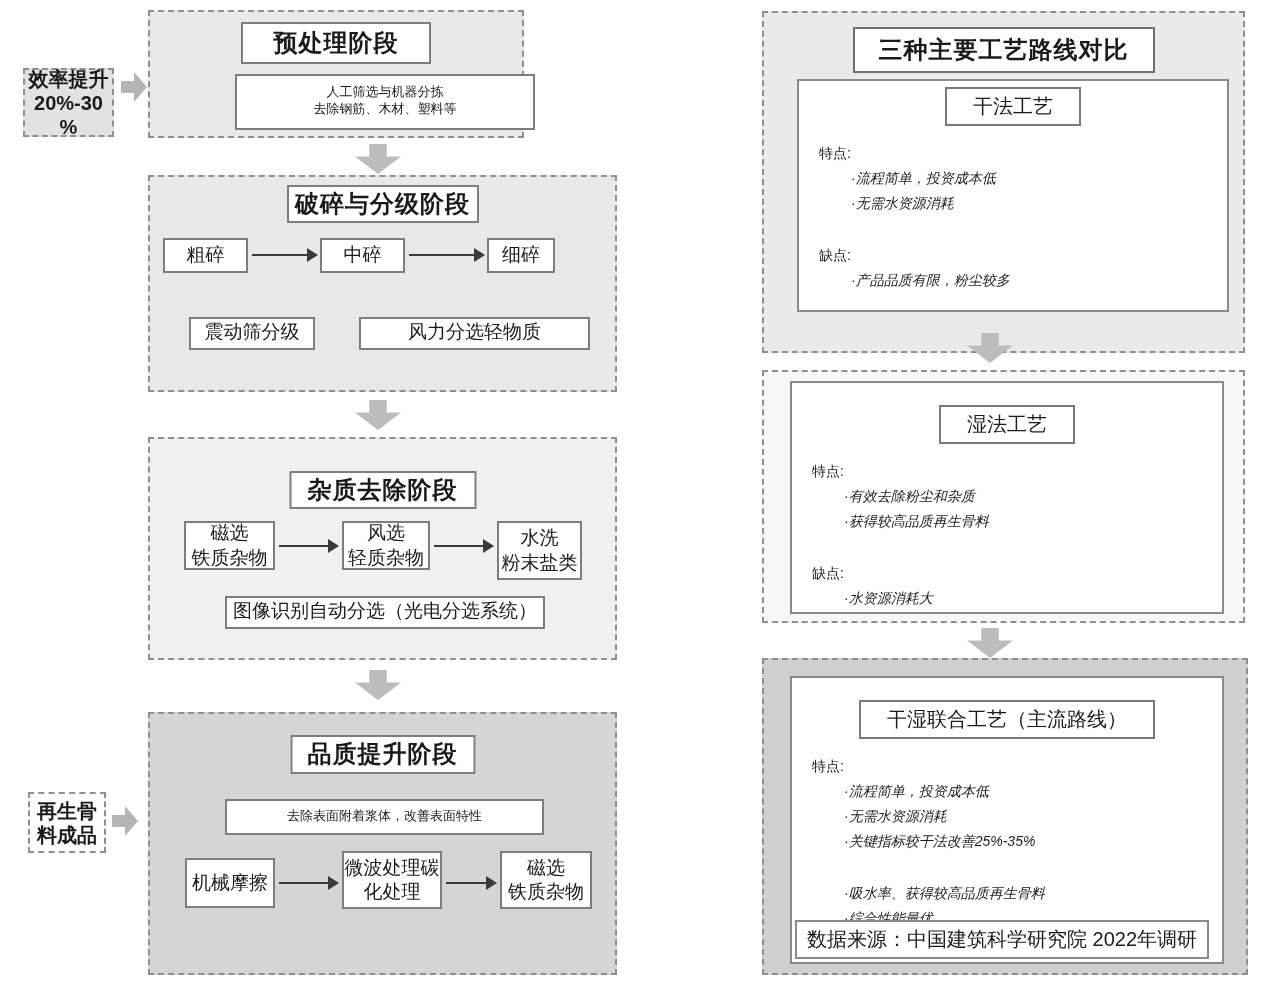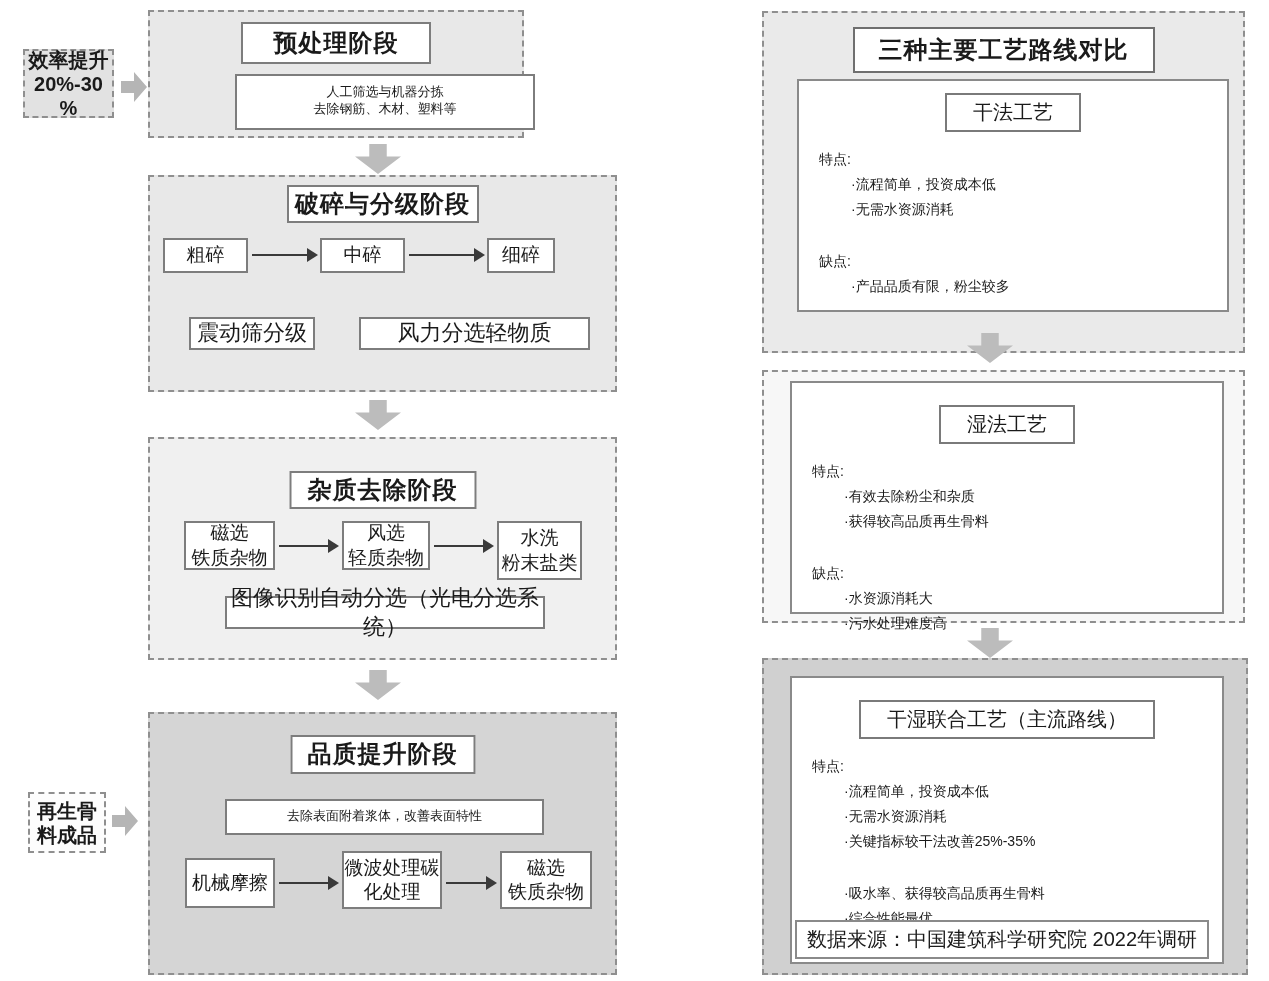--- a/index.html
+++ b/index.html
@@ -13,21 +13,21 @@
   .s3 { background:#f0f0f0; }
   .s4 { background:#d5d5d5; }
 
   
   .wbox { position:absolute; background:#ffffff; border:2px solid #7d7d7d; box-sizing:border-box;
           display:flex; align-items:center; justify-content:center; text-align:center;
           white-space:pre-line; line-height:1.28; }
   .stage-title { left:50%; transform:translateX(-50%); font-weight:bold; font-size:24px; letter-spacing:1px; }
   .note-box { font-size:13px;font-family:Liberation Mono, monospace; }
   .step-box { font-size:19px; }
-  .method-box { font-size:22px; }
+  .method-box { font-size:19px;font-family:Liberation Mono, monospace; }
 
   
   .flow-arrow { position:absolute; height:2px; background:#3a3a3a; }
   .flow-arrow::after { content:""; position:absolute; right:-10px; top:-6px; width:0; height:0;
           border-left:11px solid #3a3a3a; border-top:7px solid transparent; border-bottom:7px solid transparent; }
 
   
   .barrow-down { position:absolute; width:46px; height:30px; background:#bcbcbc;
           clip-path:polygon(31% 0,69% 0,69% 42%,100% 42%,50% 100%,0 42%,31% 42%); }
   .barrow-right { position:absolute; width:26px; height:30px; background:#b5b5b5;
@@ -46,33 +46,33 @@
   .p2 { background:#f7f7f7; }
   .p3 { background:#d0d0d0; }
   .panel-main-title { position:relative; margin:14px auto 0; width:max-content; background:#fff;
           border:2px solid #6f6f6f; font-weight:bold; font-size:24px; letter-spacing:1px; padding:5px 24px; }
 
   .card { position:absolute; background:#ffffff; border:2px solid #8a8a8a; box-sizing:border-box; }
   .card-title { margin:0 auto; width:max-content; background:#fff; border:2px solid #7a7a7a;
           font-size:20px; padding:4px 26px; text-align:center; }
   .card-body { padding:15px 10px 0 20px; font-size:14px; }
   .sec-heading { line-height:25px; }
-  .sec-item { padding-left:32px; line-height:25px; }
+  .sec-item { padding-left:32px; line-height:25px;font-style:italic; }
   .sec-gap { height:27px; }
   .source-box { position:absolute; left:3px; right:13px; bottom:3px; border:2px solid #8a8a8a;
           background:#fff; text-align:center; font-size:20px; padding:4px 0; }
-  .pt6  { padding-top:12px; }
+  .pt6  { padding-top:6px; }
   .pt13 { padding-top:22px; }
 </style>
 </head>
 <body>
 
 <div class="canvas">
 
-  <div class="side-note gray" style="left:23px;top:49px;width:91px;height:69px">效率提升
+  <div class="side-note gray" style="left:23px;top:68px;width:91px;height:69px">效率提升
 20%-30
 %</div>
   <div class="barrow-right" style="left:121px;top:72px"></div>
 
   <div class="side-note white" style="left:28px;top:792px;width:78px;height:61px">再生骨
 料成品</div>
   <div class="barrow-right" style="left:112px;top:806px"></div>
 
   <section class="stage s1" style="left:148px;top:10px;width:376px;height:128px">
     <div class="wbox stage-title" style="top:10px;width:190px;height:42px">预处理阶段</div>
@@ -138,21 +138,20 @@
   <section class="panel p2" style="left:762px;top:370px;width:483px;height:253px">
     <div class="card pt13" style="left:26px;top:9px;width:434px;height:233px">
       <div class="card-title">湿法工艺</div>
       <div class="card-body">
         <div class="sec-heading">特点:</div>
         <div class="sec-item">·有效去除粉尘和杂质</div>
         <div class="sec-item">·获得较高品质再生骨料</div>
         <div class="sec-gap"></div>
         <div class="sec-heading">缺点:</div>
         <div class="sec-item">·水资源消耗大</div>
-        <div class="sec-item">·污水处理难度高</div>
       </div>
     </div>
   </section>
   <div class="barrow-down" style="left:967px;top:628px"></div>
 
   <section class="panel p3" style="left:762px;top:658px;width:486px;height:317px">
     <div class="card pt13" style="left:26px;top:16px;width:434px;height:288px">
       <div class="card-title">干湿联合工艺（主流路线）</div>
       <div class="card-body">
         <div class="sec-heading">特点:</div>

